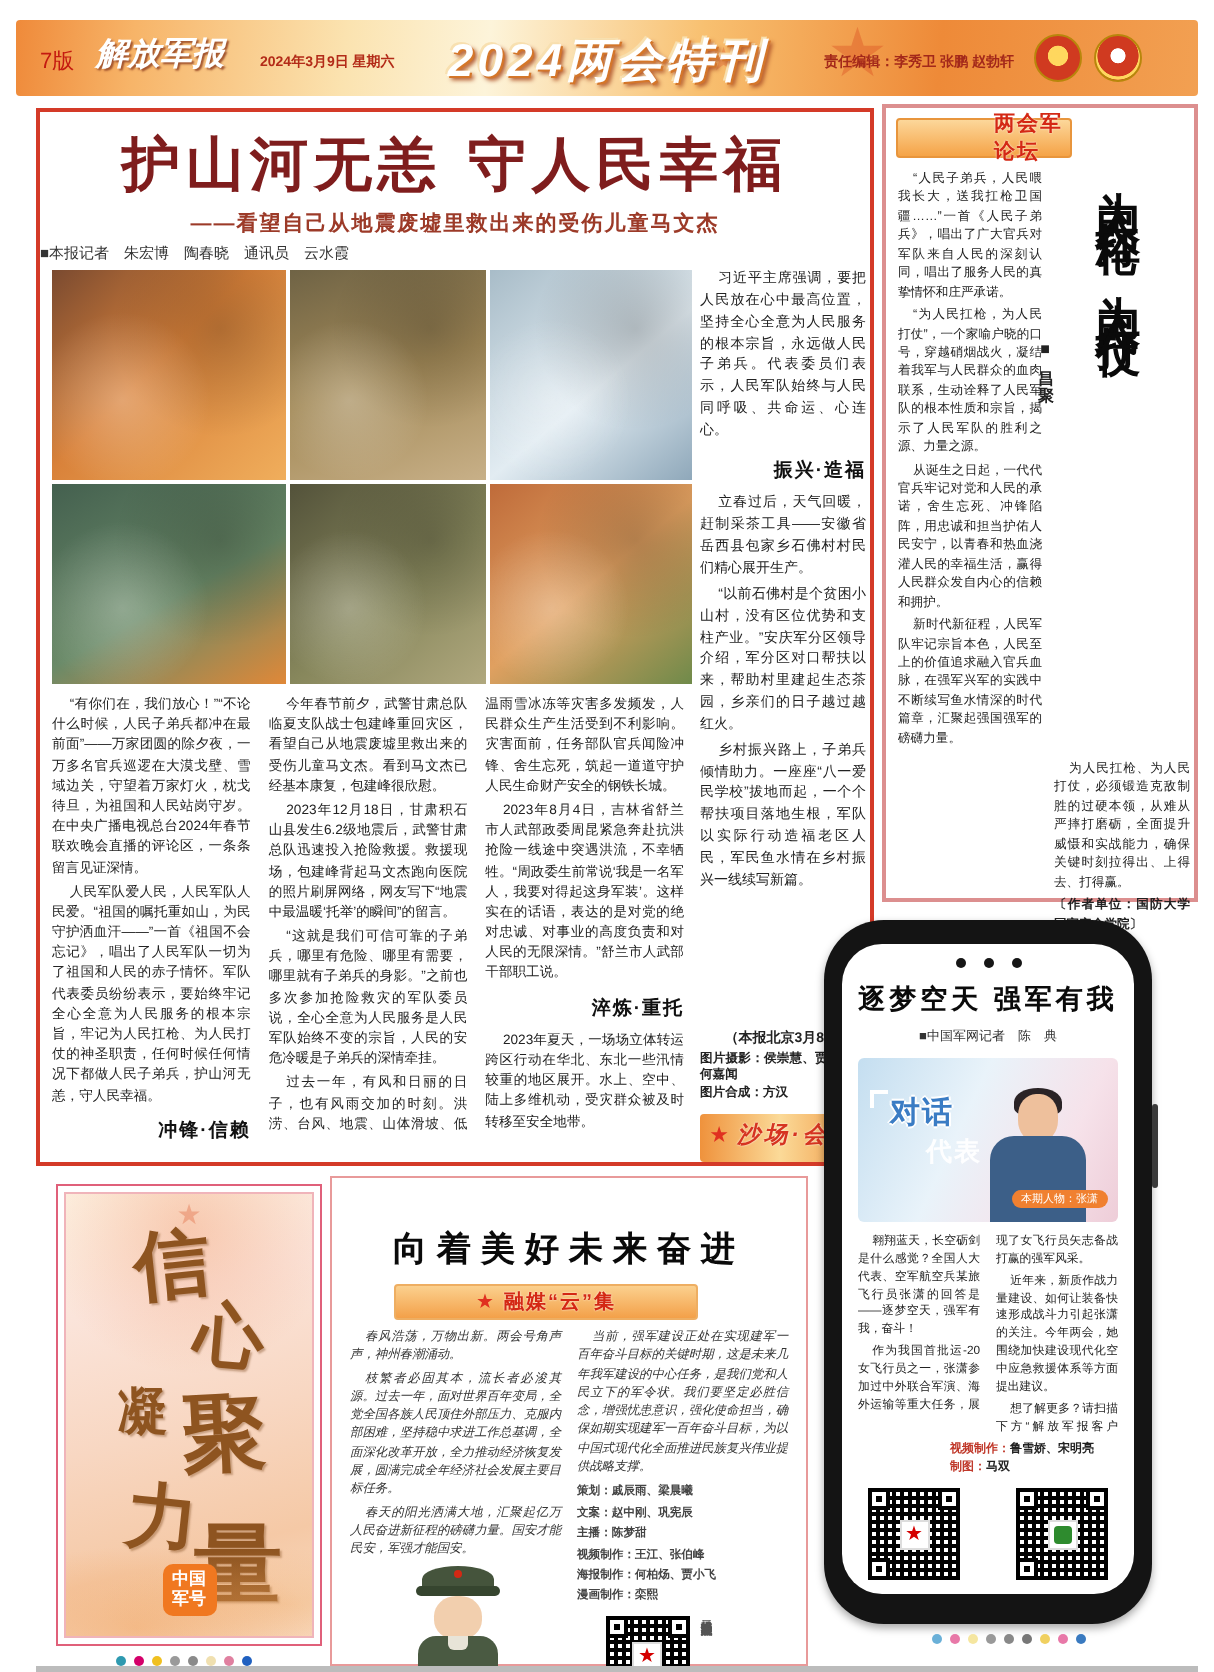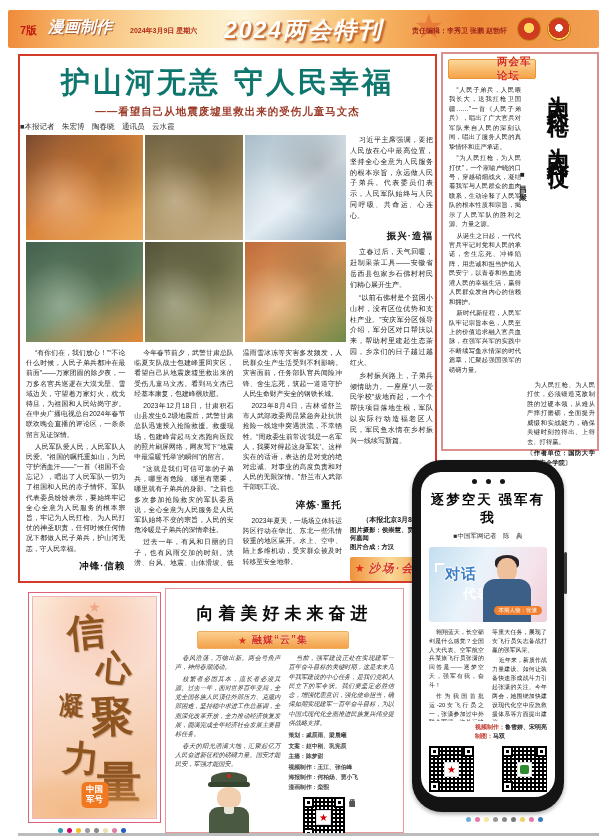--- a/index.html
+++ b/index.html
@@ -4,33 +4,33 @@
 <style>
 *{margin:0;padding:0;box-sizing:border-box;}
 html,body{width:607px;height:836px;background:#fff;font-family:"Liberation Sans",sans-serif;color:#222;overflow:hidden;}
 p{margin:0;}
 
 
 .header{position:absolute;left:8px;top:10px;width:591px;height:38px;border-radius:2px;overflow:hidden;
 background:linear-gradient(95deg,#ef8a3a 0%,#f7b468 10%,#fbe3b0 28%,#fdf4da 40%,#f8c070 58%,#ee8a38 78%,#f2a052 100%);}
 .header .deco-star{position:absolute;right:155px;top:-4px;font-size:34px;color:rgba(214,70,30,.35);}
 .header .deco-star2{position:absolute;right:230px;top:10px;font-size:16px;color:rgba(214,70,30,.3);}
-.h-pageno{position:absolute;left:12px;top:13px;font-size:11px;font-weight:bold;color:#c41a10;}
+.h-pageno{position:absolute;left:12px;top:13px;font-size:11px;font-weight:normal;color:#c41a10;}
 .h-masthead{position:absolute;left:40px;top:7px;font-family:"DejaVu Serif",serif;font-style:italic;font-weight:bold;font-size:16px;color:#fff;text-shadow:1px 1px 1px #a0522d;}
 .h-date{position:absolute;left:122px;top:16px;font-size:7px;font-weight:bold;color:#b32b18;}
 .h-title{position:absolute;left:50%;transform:translateX(-50%);top:5px;font-size:23px;font-weight:900;font-style:italic;letter-spacing:2px;color:#fff;
 text-shadow:1px 1px 0 #d4762a,2px 2px 2px #b0542a,-1px -1px 0 #f8e0b0;}
 .h-editors{position:absolute;right:92px;top:16px;font-size:7px;font-weight:bold;color:#a3281a;}
 .emblem{position:absolute;top:7px;width:24px;height:24px;border-radius:50%;}
 .emblem.gh{right:58px;background:radial-gradient(circle at 50% 45%,#ffd75e 0 30%,#d03a20 32% 100%);border:1px solid #b8860b;display:flex;align-items:center;justify-content:center;font-size:10px;color:#ffd75e;}
 .emblem.zx{right:28px;background:radial-gradient(circle at 50% 45%,#fff 0 22%,#d03a20 24% 62%,#ffd75e 64% 72%,#c23 74% 100%);border:1px solid #b8860b;}
 
 
 .main-box{position:absolute;left:18px;top:54px;width:419px;height:529px;border:2px solid #d43a28;background:#fff;}
-.headline{position:absolute;top:7px;width:100%;text-align:center;font-family:"DejaVu Sans",sans-serif;font-size:29px;font-weight:900;letter-spacing:3px;color:#0f766e;}
+.headline{position:absolute;top:7px;width:100%;text-align:center;font-family:"DejaVu Sans",sans-serif;font-size:29px;font-weight:900;letter-spacing:3px;color:#7f1d1d;}
 .subtitle{position:absolute;top:49px;width:100%;text-align:center;font-size:10.5px;font-weight:bold;letter-spacing:1px;color:#9c3a28;}
 .byline{position:absolute;top:66px;width:100%;font-size:7.5px;color:#333;}
 .collage{position:absolute;left:6px;top:79px;width:316px;height:205px;display:grid;grid-template-columns:37% 31% 32%;grid-template-rows:51% 49%;gap:2px;}
 .ph{position:relative;overflow:hidden;}
 .ph::after{content:"";position:absolute;inset:0;background:radial-gradient(circle at 30% 62%,rgba(255,255,255,.28),transparent 42%),radial-gradient(circle at 72% 28%,rgba(0,0,0,.2),transparent 48%);}
 .ph1{background:linear-gradient(135deg,#7a4a30,#d9823a 45%,#f0ae5c);}
 .ph2{background:linear-gradient(160deg,#6f6345,#a38a58,#c8b088);}
 .ph3{background:linear-gradient(140deg,#a8bcc8,#e2ecf2 55%,#8fa8ba);}
 .ph4{background:linear-gradient(150deg,#44604f,#6a8a68 55%,#e08838);}
 .ph5{background:linear-gradient(140deg,#53523a,#87875c 55%,#b0a87e);}
@@ -55,21 +55,21 @@
 font-size:10.5px;font-weight:900;letter-spacing:1px;color:#d42814;text-shadow:0 0 1px #fff;padding-left:48px;}
 .f-left{position:absolute;left:6px;top:31px;width:72px;height:358px;font-size:6.3px;line-height:1.5;text-align:justify;overflow:hidden;}
 .f-left p{text-indent:1.2em;margin-bottom:2px;}
 .f-headline{position:absolute;right:24px;top:24px;height:300px;writing-mode:vertical-rl;font-size:22px;font-weight:900;letter-spacing:5px;color:#0a0a0a;font-family:"DejaVu Sans",sans-serif;}
 .f-author{position:absolute;right:70px;top:116px;writing-mode:vertical-rl;font-size:8px;font-weight:bold;color:#222;}
 .f-right{position:absolute;left:84px;top:326px;width:68px;font-size:6.3px;line-height:1.5;text-align:justify;}
 .f-right p{text-indent:1.2em;}
 .f-right .attr{font-weight:bold;text-indent:0;margin-top:2px;}
 
 
-.phone{position:absolute;left:412px;top:460px;width:152px;height:352px;background:#141414;border-radius:30px;box-shadow:0 2px 4px rgba(0,0,0,.35);}
+.phone{position:absolute;left:412px;top:460px;width:164px;height:352px;background:#141414;border-radius:30px;box-shadow:0 2px 4px rgba(0,0,0,.35);}
 .phone::after{content:"";position:absolute;right:-3px;top:92px;width:3px;height:42px;background:#3a3a3a;border-radius:2px;}
 .screen{position:absolute;left:9px;right:9px;top:12px;bottom:15px;background:#fff;border-radius:20px;overflow:hidden;padding:5px 8px;display:flex;flex-direction:column;}
 .cam{display:flex;justify-content:center;gap:9px;margin-top:2px;}
 .cam i{width:5px;height:5px;border-radius:50%;background:#161616;}
 .p-title{text-align:center;font-size:13.5px;font-weight:900;letter-spacing:2px;margin-top:7px;color:#0a0a0a;}
 .p-byline{text-align:center;font-size:6.5px;color:#333;margin-top:5px;}
 .p-thumb{margin-top:6px;height:82px;border-radius:3px;position:relative;overflow:hidden;
 background:linear-gradient(115deg,#c4def0 0%,#e9f3fa 40%,#f6e2ea 75%,#eecdd8 100%);}
 .bk{position:absolute;width:9px;height:9px;}
 .bk.tl{left:6px;top:16px;border-left:2px solid #fff;border-top:2px solid #fff;}
@@ -114,21 +114,21 @@
 .poster-chars span:nth-child(2){left:64px;top:48px;font-size:35px;transform:rotate(5deg);}
 .poster-chars span:nth-child(3){left:26px;top:92px;font-size:25px;}
 .poster-chars span:nth-child(4){left:58px;top:92px;font-size:42px;transform:rotate(-3deg);}
 .poster-chars span:nth-child(5){left:30px;top:138px;font-size:36px;transform:rotate(6deg);}
 .poster-chars span:nth-child(6){left:64px;top:156px;font-size:44px;}
 .poster-logo{position:absolute;left:50%;bottom:10px;transform:translateX(-50%);width:27px;height:26px;background:#f07820;border-radius:5px;
 color:#fff;font-size:8.5px;font-weight:bold;line-height:1.15;text-align:center;display:flex;align-items:center;justify-content:center;padding:1px;z-index:2;}
 .poster-logo b{width:20px;display:block;font-weight:bold;}
 
 
-.mid-box{position:absolute;left:165px;top:588px;width:239px;height:245px;border:1px solid #e89a9a;background:#fff;padding:11px 9px;}
+.mid-box{position:absolute;left:165px;top:588px;width:239px;height:245px;border:1px solid #e89a9a;background:#fff;padding:22px 9px;}
 .m-title{text-align:center;font-size:17px;font-weight:900;letter-spacing:5px;color:#0a0a0a;margin-top:2px;}
 .m-badge{width:152px;height:18px;margin:6px 0 4px 22px;display:flex;align-items:center;justify-content:center;gap:5px;
 background:linear-gradient(180deg,#fbd08e,#f3a049);border:1px solid #eeae62;border-radius:2px;}
 .m-badge .st{color:#e03020;font-size:10px;}
 .m-badge .tx{font-size:10px;font-weight:900;letter-spacing:1px;color:#d42814;text-shadow:0 0 1px #fff;}
 .m-cols{display:flex;gap:8px;margin-top:2px;}
 .m-c{width:50%;font-size:6.2px;line-height:1.5;text-align:justify;font-style:italic;font-family:"Liberation Serif",serif;color:#333;}
 .m-c p{text-indent:1.2em;margin-bottom:2px;}
 .m-credits{margin-top:4px;font-style:normal;font-family:"Liberation Sans",sans-serif;}
 .m-credits p{text-indent:0;font-size:5.8px;line-height:1.45;font-weight:bold;color:#444;}
@@ -147,21 +147,21 @@
 
 .page-edge{position:absolute;left:18px;top:833px;width:581px;height:3px;background:#bcbcbc;}
 </style>
 </head>
 <body>
 
 <div class="header">
   <span class="deco-star">★</span>
   <span class="deco-star2">★</span>
   <span class="h-pageno">7版</span>
-  <span class="h-masthead">漫画制作</span>
+  <span class="h-masthead">解放军报</span>
   <span class="h-date">2024年3月9日 星期六</span>
   <span class="h-title">2024两会特刊</span>
   <span class="h-editors">责任编辑：李秀卫 张鹏 赵勃轩</span>
   <span class="emblem gh">★</span>
   <span class="emblem zx"></span>
 </div>
 
 <div class="main-box">
   <div class="headline">护山河无恙 守人民幸福</div>
   <div class="subtitle">——看望自己从地震废墟里救出来的受伤儿童马文杰</div>

